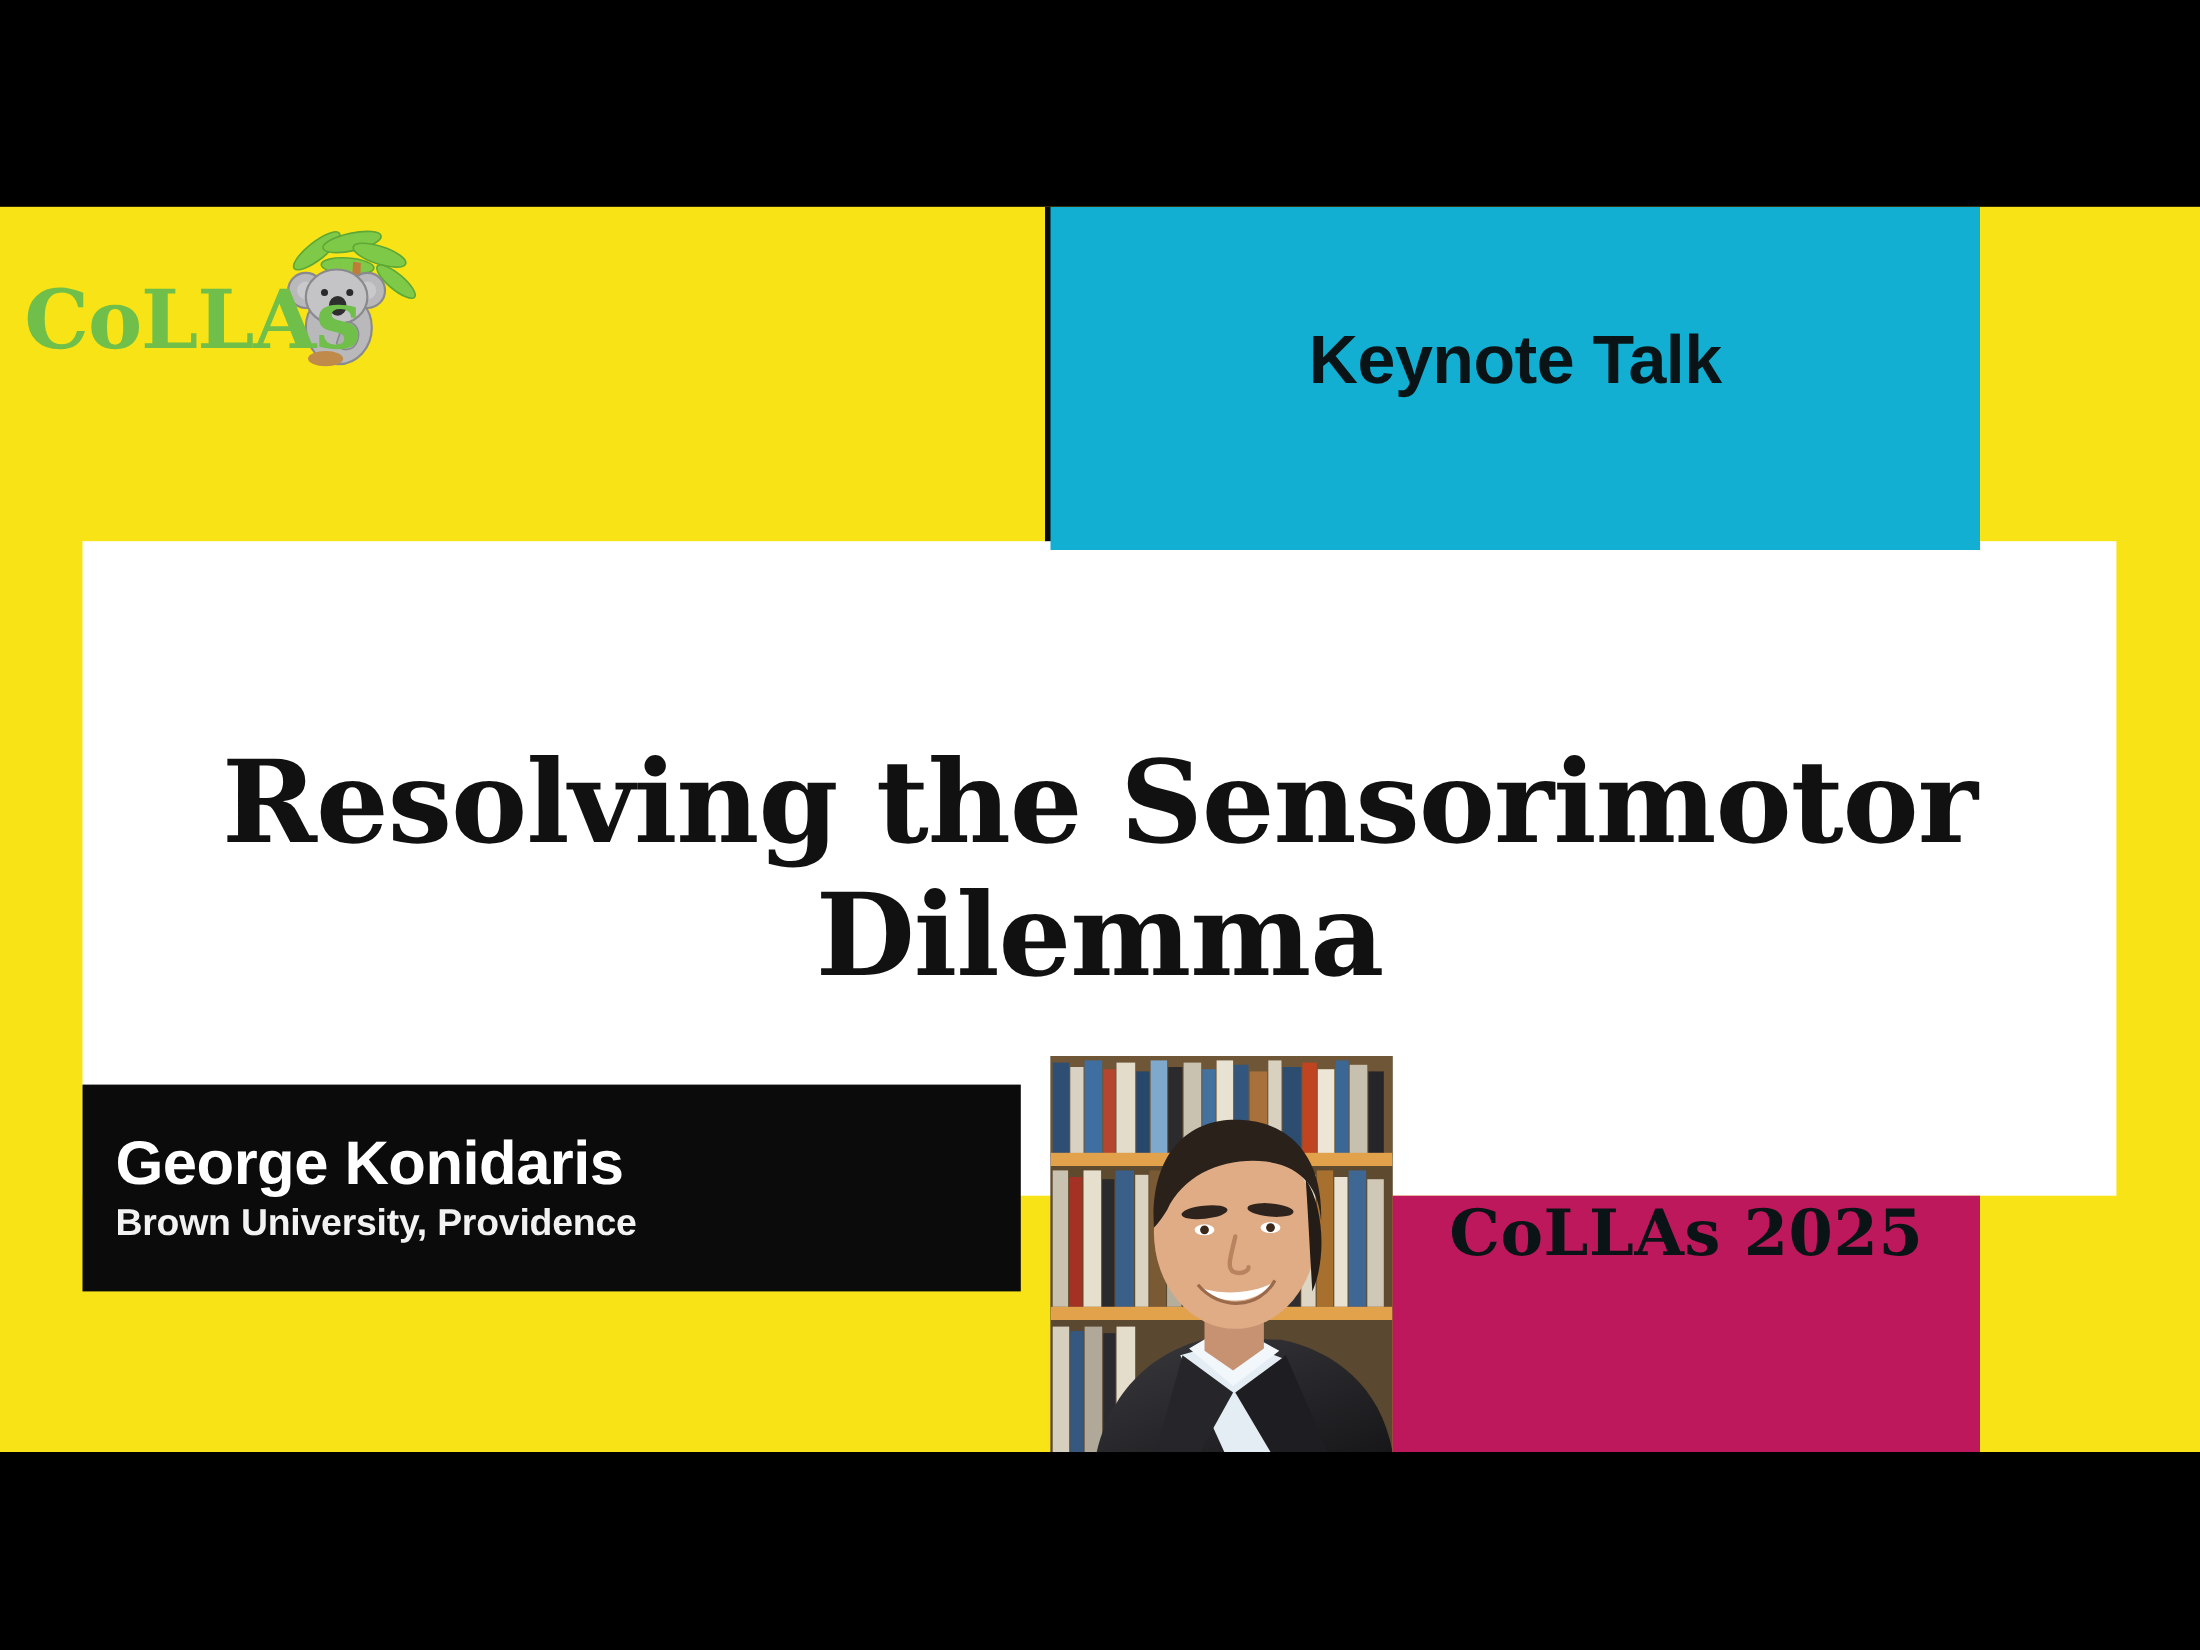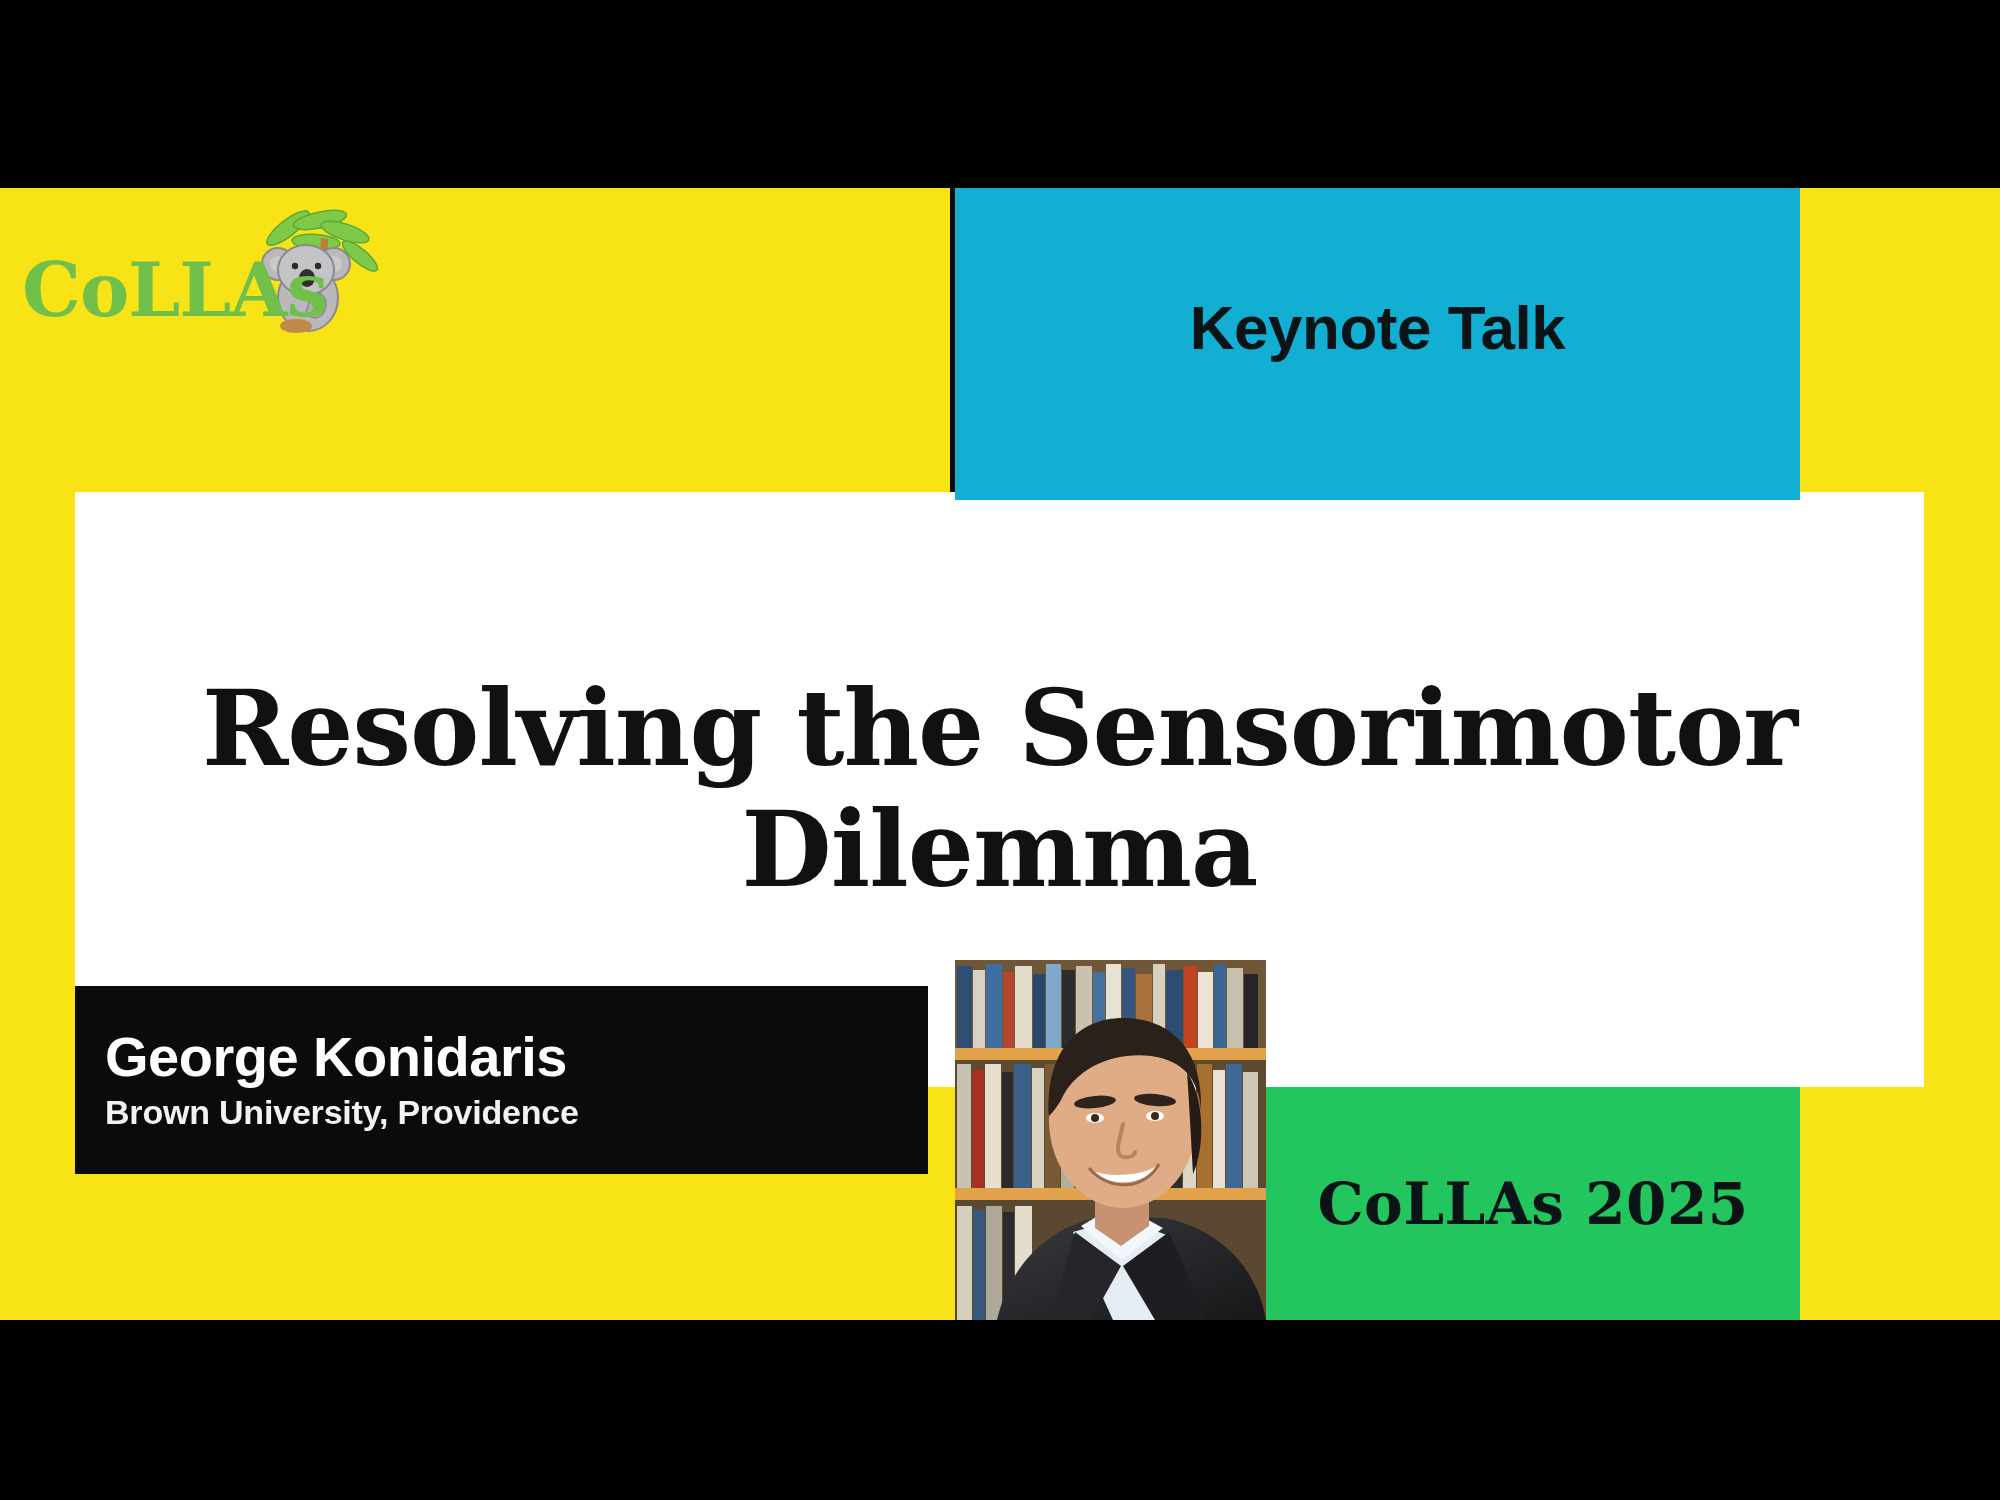--- a/index.html
+++ b/index.html
@@ -66,21 +66,21 @@
   
   #speaker-photo {
     position:absolute; left:955px; top:772px; width:311px; height:360px;
     overflow:hidden; background:#4a3a2a;
   }
   #speaker-photo svg { display:block; width:311px; height:360px; }
 
   
   #conference-block {
     position:absolute; left:1266px; top:899px; width:534px; height:233px;
-    background:#22c55e; display:flex; align-items:center; justify-content:center;
+    background:#be185d; display:flex; align-items:flex-start; justify-content:center;
   }
   #conference-block .conf-text {
     font-family:"DejaVu Serif", "Liberation Serif", serif;
     font-weight:700; font-size:58px; color:#0A1416;
     letter-spacing:0.5px; white-space:nowrap;
   }
 
   
   #logo { position:absolute; left:20px; top:10px; width:420px; height:150px; }
   #logo svg { display:block; width:420px; height:150px; }

